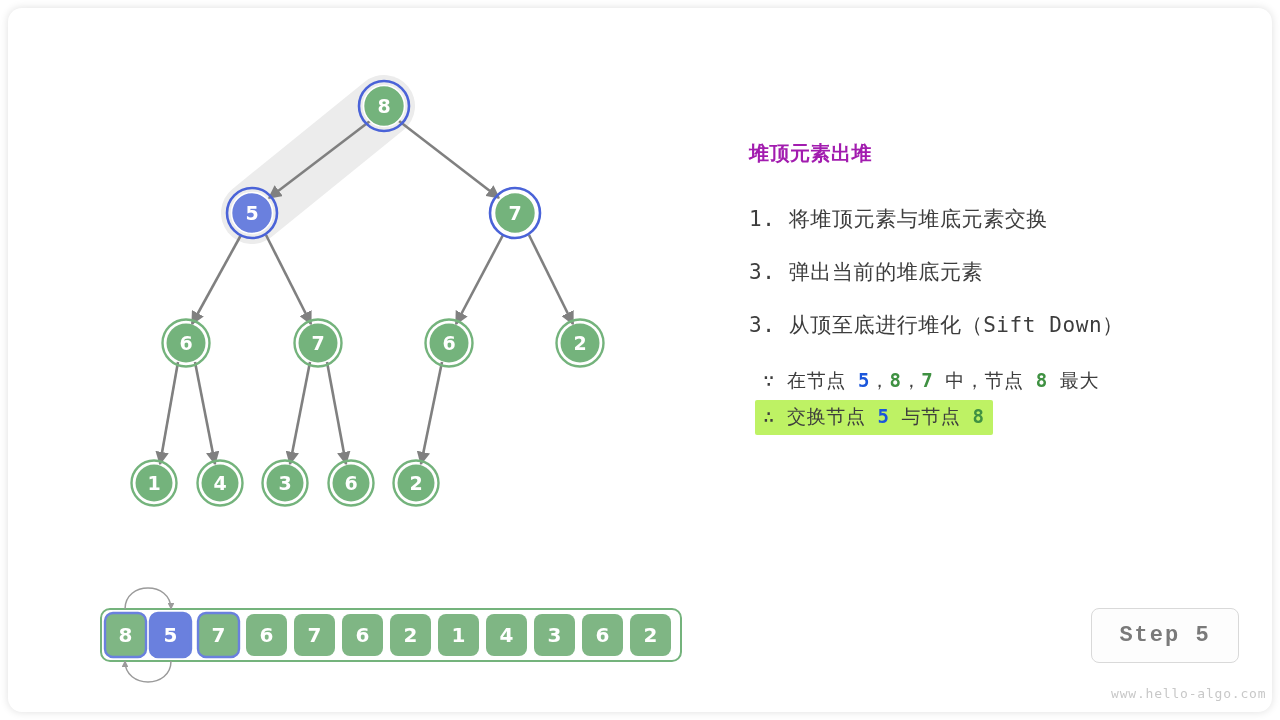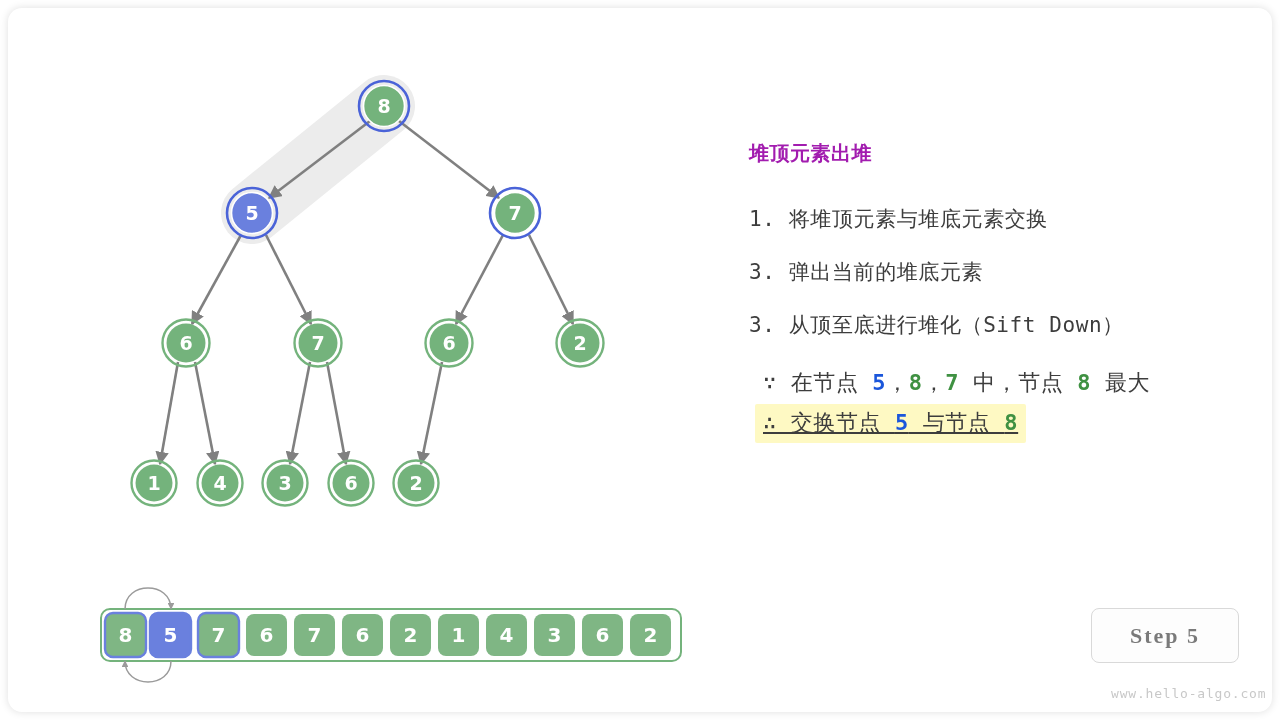--- a/index.html
+++ b/index.html
@@ -36,48 +36,48 @@
   }
   .step-line {
     font-size: 21px;
     color: #3d3d3d;
     margin-bottom: 25px;
     white-space: nowrap;
     letter-spacing: 0.6px;
     font-family: "DejaVu Sans Mono", "Liberation Mono", monospace;
   }
   .note-line {
-    font-size: 22px;
+    font-size: 19px;
     color: #3d3d3d;
     white-space: nowrap;
     letter-spacing: 0.6px;
     padding: 4px 8px 5px 8px;
     display: inline-block;
     font-family: "DejaVu Sans Mono", "Liberation Mono", monospace;
   }
   #note-wrap1 { margin-left: 6px; margin-top: 6px; }
   #note-wrap2 { margin-left: 6px; margin-top: 1px; }
-  .note-hl { background: #fef9c3; border-radius: 2px; text-decoration: underline; }
+  .note-hl { background: #bef264; border-radius: 2px; }
   .num-blue  { color: #1a56db; font-weight: bold; }
   .num-green { color: #3f9142; font-weight: bold; }
 
   
   #step-badge {
     position: absolute;
     left: 1083px; top: 600px;
     width: 146px; height: 53px;
     border: 1.3px solid #d9d9d9;
     border-radius: 8px;
     background: #fdfdfd;
     display: flex; align-items: center; justify-content: center;
     color: #7a7a7a;
     font-size: 22px;
     font-weight: bold;
     letter-spacing: 2px;
-    font-family: Liberation Serif, serif;
+    font-family: Liberation Mono, monospace;
   }
   #watermark {
     position: absolute;
     left: 1071px; top: 678px;
     color: #c8c8c8;
     font-size: 13px;
     letter-spacing: 0.8px;
     font-family: "DejaVu Sans Mono", "Liberation Mono", monospace;
     margin-left: 32px;
   }

